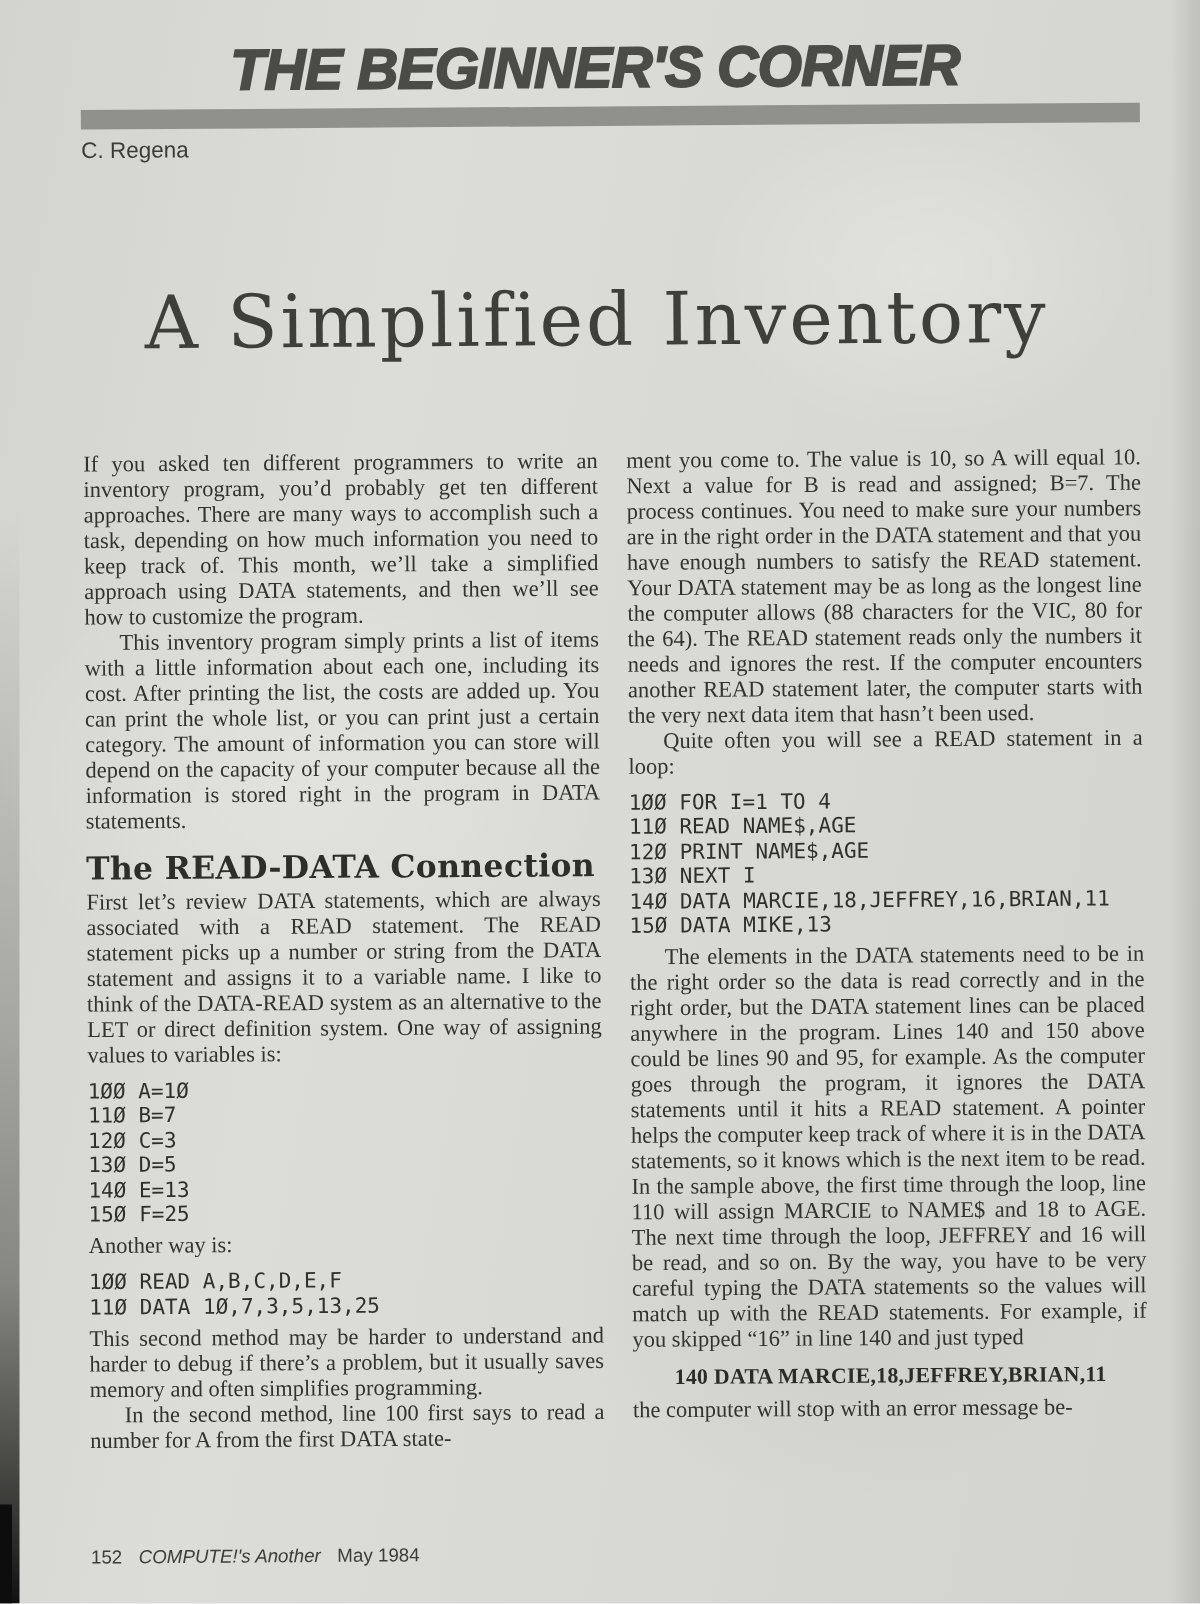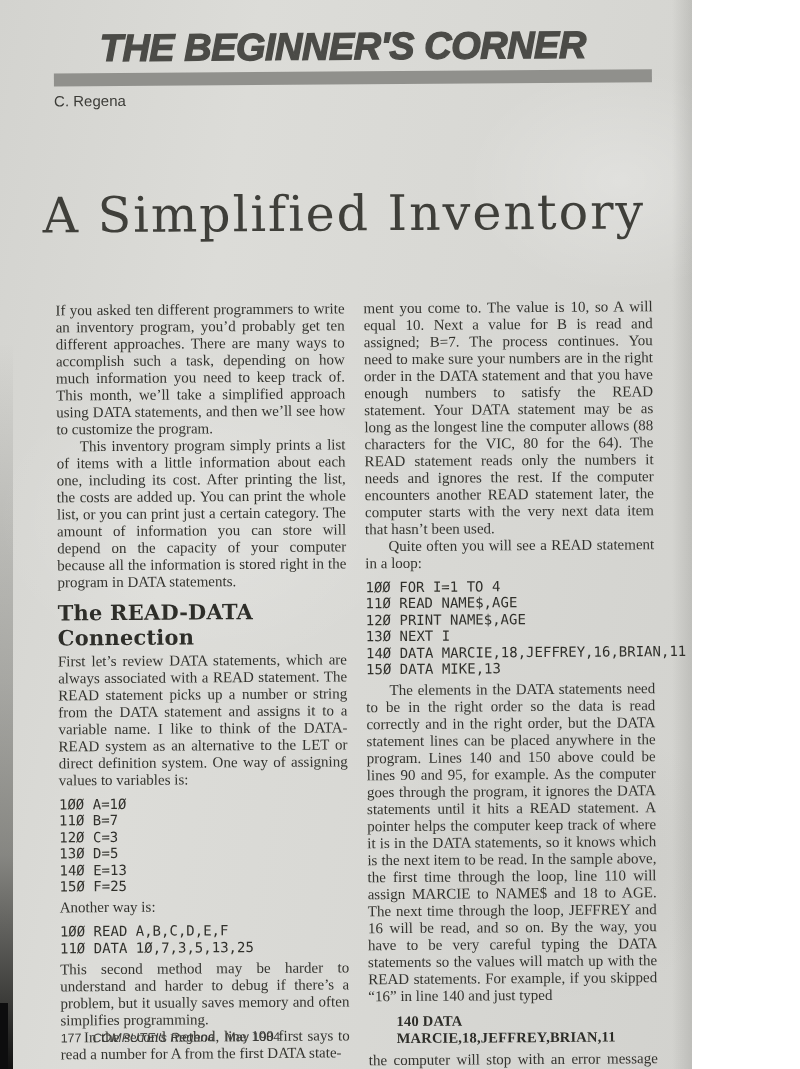--- a/index.html
+++ b/index.html
@@ -1,20 +1,20 @@
 <!DOCTYPE html>
 <html><head>
 <meta charset="utf-8">
 <style>
   * { margin:0; padding:0; box-sizing:border-box; }
   html,body { width:800px; }
   body { font-family:"Liberation Serif", serif; }
 
   .page {
-    position:relative; width:692px; height:1069px; overflow:hidden;
+    position:relative; width:800px; height:1069px; overflow:hidden;
     background:linear-gradient(100deg,#d3d3cf 0%,#dcdcd8 30%,#d8d8d4 62%,#d2d2ce 100%);
   }
   .page::before{ 
     content:""; position:absolute; inset:0; pointer-events:none;
     background:
       radial-gradient(220px 160px at 620px 180px, rgba(255,255,255,0.25), transparent 70%),
       radial-gradient(300px 220px at 200px 520px, rgba(255,255,255,0.18), transparent 70%),
       radial-gradient(260px 200px at 560px 860px, rgba(120,120,115,0.10), transparent 70%);
   }
   .left-edge{
@@ -132,19 +132,19 @@
 14Ø DATA MARCIE,18,JEFFREY,16,BRIAN,11
 15Ø DATA MIKE,13</pre>
         <p class="body-text indent">The elements in the DATA statements need to be in the right order so the data is read correctly and in the right order, but the DATA statement lines can be placed anywhere in the program. Lines 140 and 150 above could be lines 90 and 95, for example. As the computer goes through the program, it ignores the DATA statements until it hits a READ statement. A pointer helps the computer keep track of where it is in the DATA statements, so it knows which is the next item to be read. In the sample above, the first time through the loop, line 110 will assign MARCIE to NAME$ and 18 to AGE. The next time through the loop, JEFFREY and 16 will be read, and so on. By the way, you have to be very careful typing the DATA statements so the values will match up with the READ statements. For example, if you skipped “16” in line 140 and just typed</p>
         <div class="bold-code-line">140 DATA MARCIE,18,JEFFREY,BRIAN,11</div>
         <p class="body-text noindent">the computer will stop with an error message be-</p>
       </div>
 
     </div>
 
     <div class="footer">
-      <span>177</span>
-      <span class="mag">COMPUTE!'s Regena</span>
+      <span>152</span>
+      <span class="mag">COMPUTE!'s Another</span>
       <span>May 1984</span>
     </div>
 
   </div>
 </div>
 
 </body></html>

